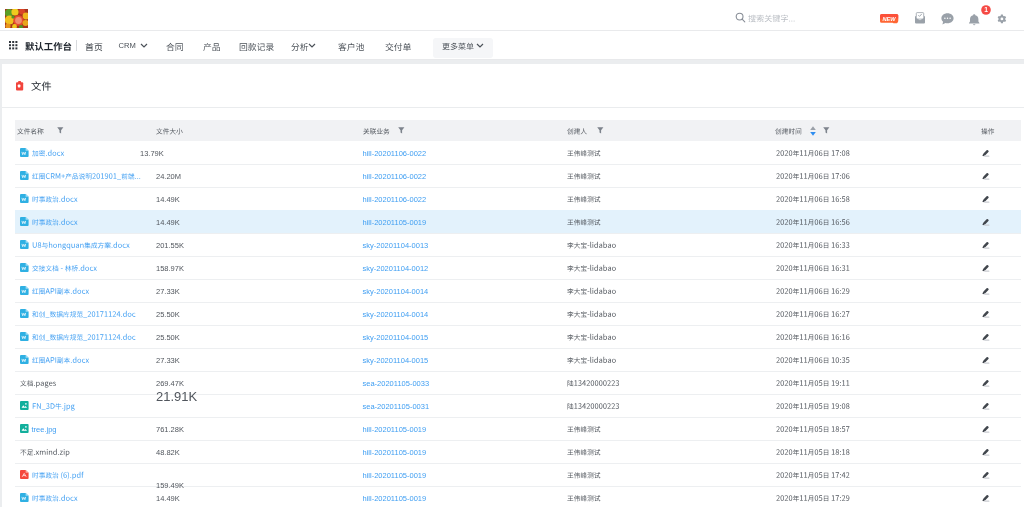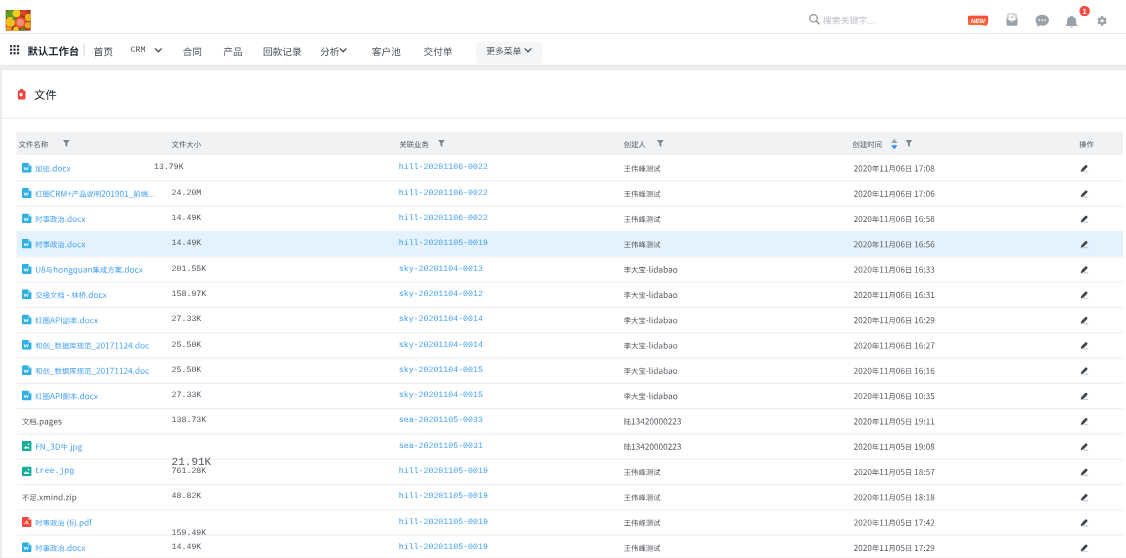--- a/index.html
+++ b/index.html
@@ -1,18 +1,18 @@
 <!DOCTYPE html>
 <html><head><meta charset="utf-8"><style>
 *{margin:0;padding:0;box-sizing:border-box}
 html,body{width:1024px;height:507px;overflow:hidden;background:#ebedef;
  font-family:"Liberation Sans",sans-serif;-webkit-font-smoothing:antialiased}
 .abs{position:absolute}
 #page{position:relative;width:1024px;height:507px}
-.lat{position:absolute;white-space:pre;font-family:Liberation Mono, monospace}
+.lat{position:absolute;white-space:pre;font-family:Liberation Sans, sans-serif}
 </style></head><body>
 <div id="page">
 <div class="abs" style="left:0;top:0;width:1024px;height:31px;background:#fff;border-bottom:1px solid #e9eaec"></div>
 <svg class="abs" style="left:5px;top:9px" width="23" height="19" viewBox="0 0 23 19">
 <rect width="23" height="19" fill="#a8341c"></rect>
 <circle cx="4" cy="4" r="4" fill="#5a9e27"></circle>
 <circle cx="10" cy="3" r="3.6" fill="#eecb1e"></circle>
 <circle cx="17" cy="2.5" r="3" fill="#d94326"></circle>
 <circle cx="21" cy="7" r="3.4" fill="#efb31c"></circle>
 <circle cx="4.5" cy="11" r="4.6" fill="#f0c11e"></circle>
@@ -922,21 +922,21 @@
       </g>
       <g transform="translate(0,7.84) scale(0.03000,-0.03000)">
         <use href="#g5" x="446.7"></use>
         <use href="#g121" x="516.2"></use>
         <use href="#g93" x="671.2"></use>
         <use href="#g90" x="811.9"></use>
         <use href="#g122" x="952.9"></use>
         <use href="#g123" x="1091.4"></use>
       </g>
     </svg>
-<div class="lat" style="left:156px;top:372.0px;height:23.0px;line-height:23.0px;font-size:7.5px;color:#51565d">138.73K</div>
+<div class="lat" style="left:156px;top:372.0px;height:23.0px;line-height:23.0px;font-size:7.5px;color:#51565d">269.47K</div>
 <div class="lat" style="left:362.5px;top:372.0px;height:23.0px;line-height:23.0px;font-size:7.5px;color:#3f9ef2">sea-20201105-0033</div>
 <svg style="position:absolute;left:566.5px;top:378.2px;" width="53" height="10.7" fill="#51565d">
       <g transform="translate(0,7.84) scale(0.02680,-0.02680)">
         <use href="#g124" x="0.0"></use>
       </g>
       <g transform="translate(0,7.84) scale(0.03000,-0.03000)">
         <use href="#g62" x="223.3"></use>
         <use href="#g104" x="362.1"></use>
         <use href="#g120" x="500.8"></use>
         <use href="#g59" x="639.6"></use>
@@ -990,21 +990,21 @@
         <use href="#g127" x="597.2"></use>
         <use href="#g5" x="992.6"></use>
         <use href="#g129" x="1062.1"></use>
         <use href="#g121" x="1130.8"></use>
         <use href="#g90" x="1285.8"></use>
       </g>
       <g transform="translate(0,7.84) scale(0.02680,-0.02680)">
         <use href="#g128" x="861.1"></use>
       </g>
     </svg>
-<div class="lat" style="left:156px;top:410px;height:23.0px;line-height:23.0px;font-size:10px;color:#51565d">21.91K</div>
+<div class="lat" style="left:156px;top:385px;height:23.0px;line-height:23.0px;font-size:13px;color:#51565d">21.91K</div>
 <div class="lat" style="left:362.5px;top:395.0px;height:23.0px;line-height:23.0px;font-size:7.5px;color:#3f9ef2">sea-20201105-0031</div>
 <svg style="position:absolute;left:566.5px;top:401.2px;" width="53" height="10.7" fill="#51565d">
       <g transform="translate(0,7.84) scale(0.02680,-0.02680)">
         <use href="#g124" x="0.0"></use>
       </g>
       <g transform="translate(0,7.84) scale(0.03000,-0.03000)">
         <use href="#g62" x="223.3"></use>
         <use href="#g104" x="362.1"></use>
         <use href="#g120" x="500.8"></use>
         <use href="#g59" x="639.6"></use>

